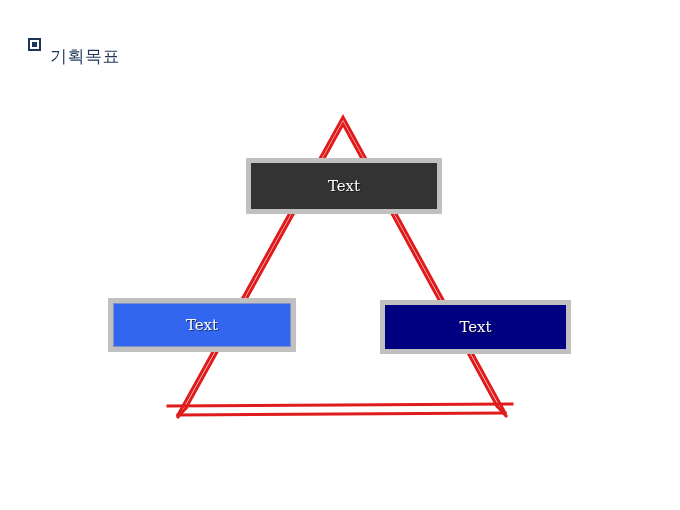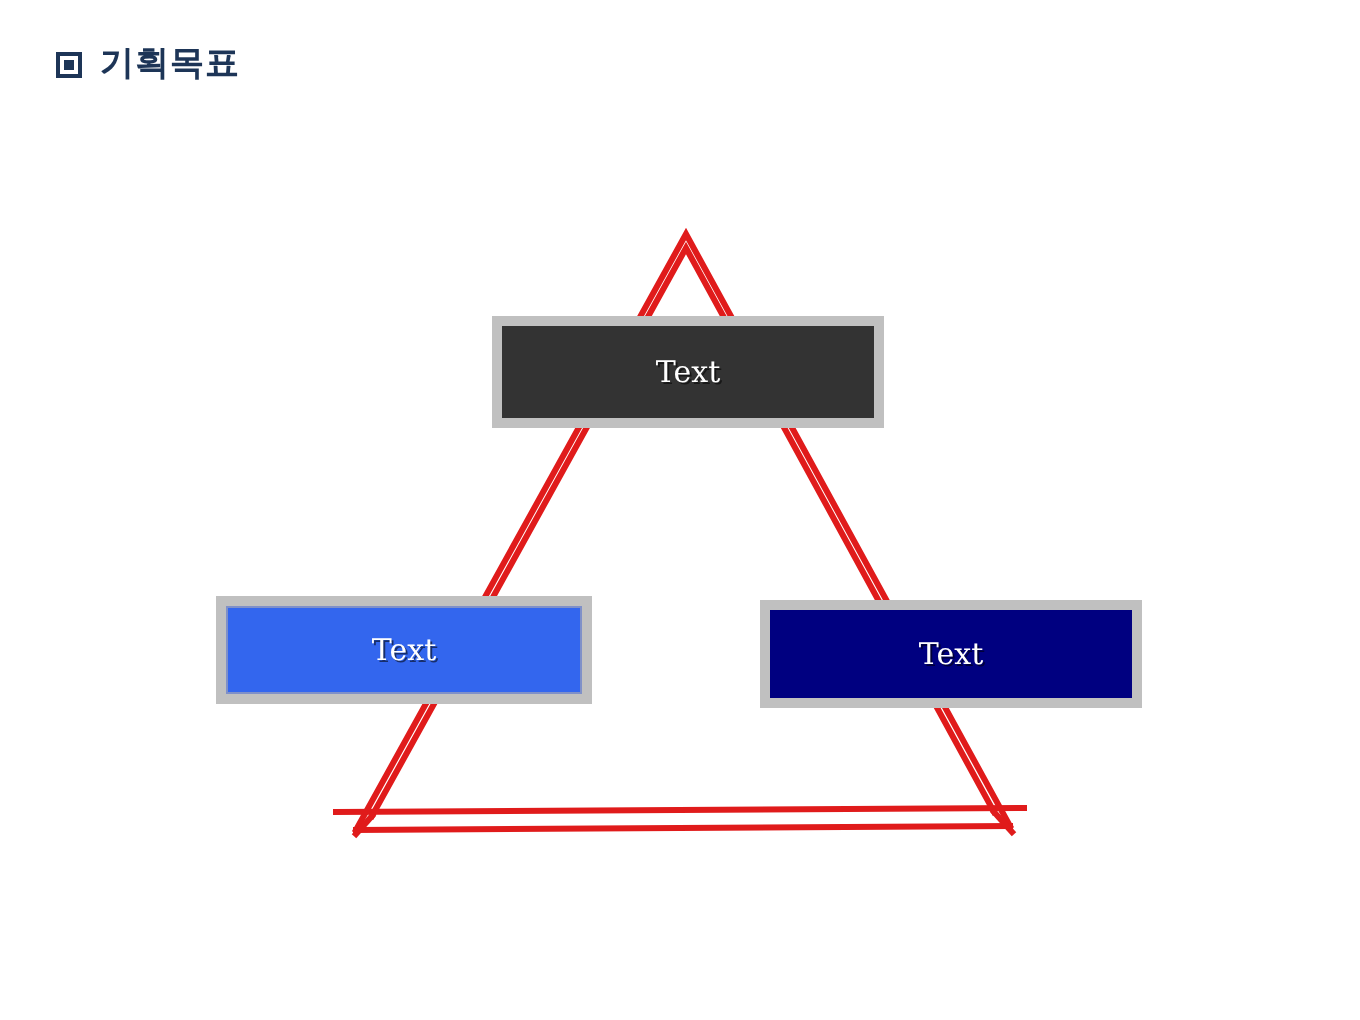--- a/index.html
+++ b/index.html
@@ -47,25 +47,26 @@
     position: absolute;
     left: 2px;
     top: 2px;
     right: 2px;
     bottom: 2px;
     background: #1d3557;
   }
   .title-text {
     font-family: "DejaVu Sans", "Liberation Sans", sans-serif;
     font-size: 17px;
-    font-weight: bold;
+    font-weight: normal;
     color: #1d3557;
     letter-spacing: 0.5px;
     white-space: nowrap;
     line-height: 1;
+    margin-top: 24px;
   }
 
   
   #diagram {
     position: absolute;
     left: 0;
     top: 0;
     width: 680px;
     height: 510px;
   }

